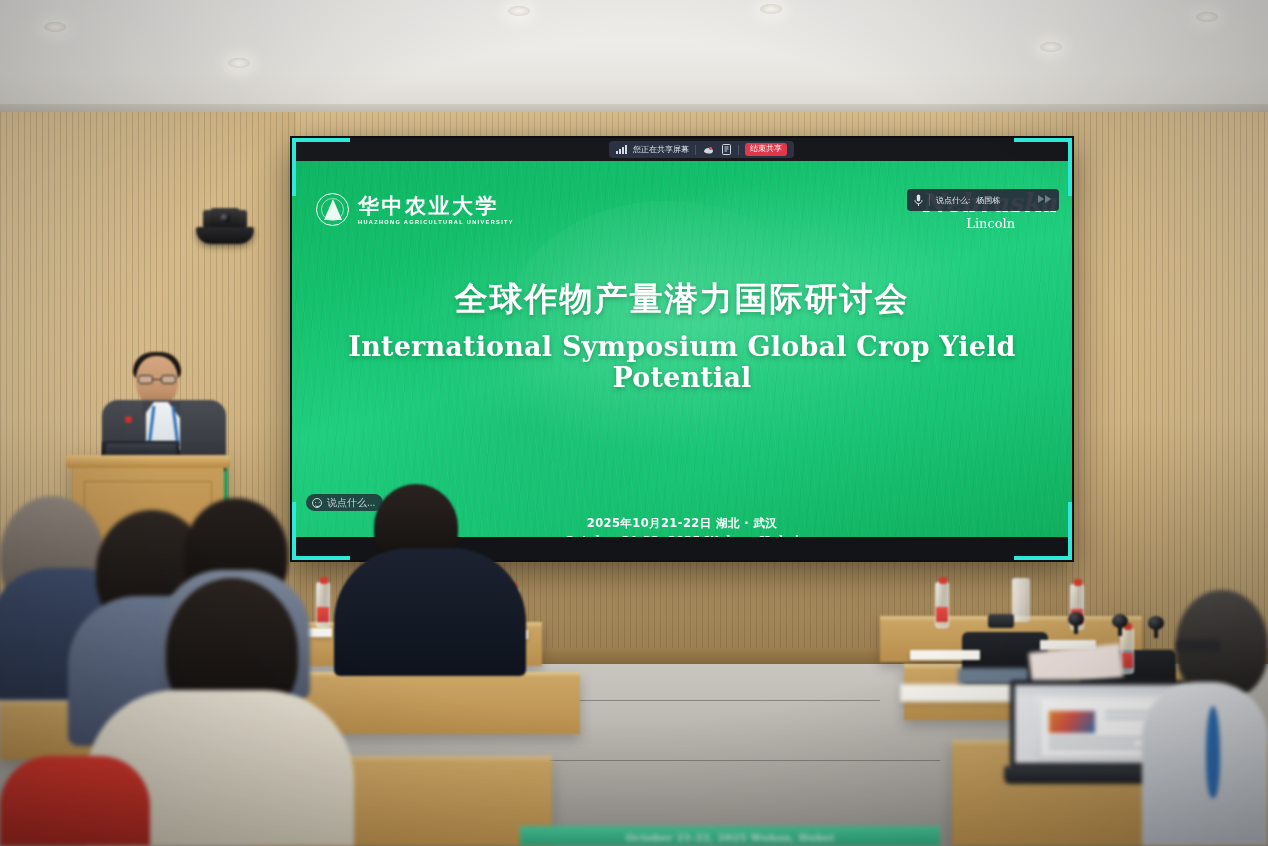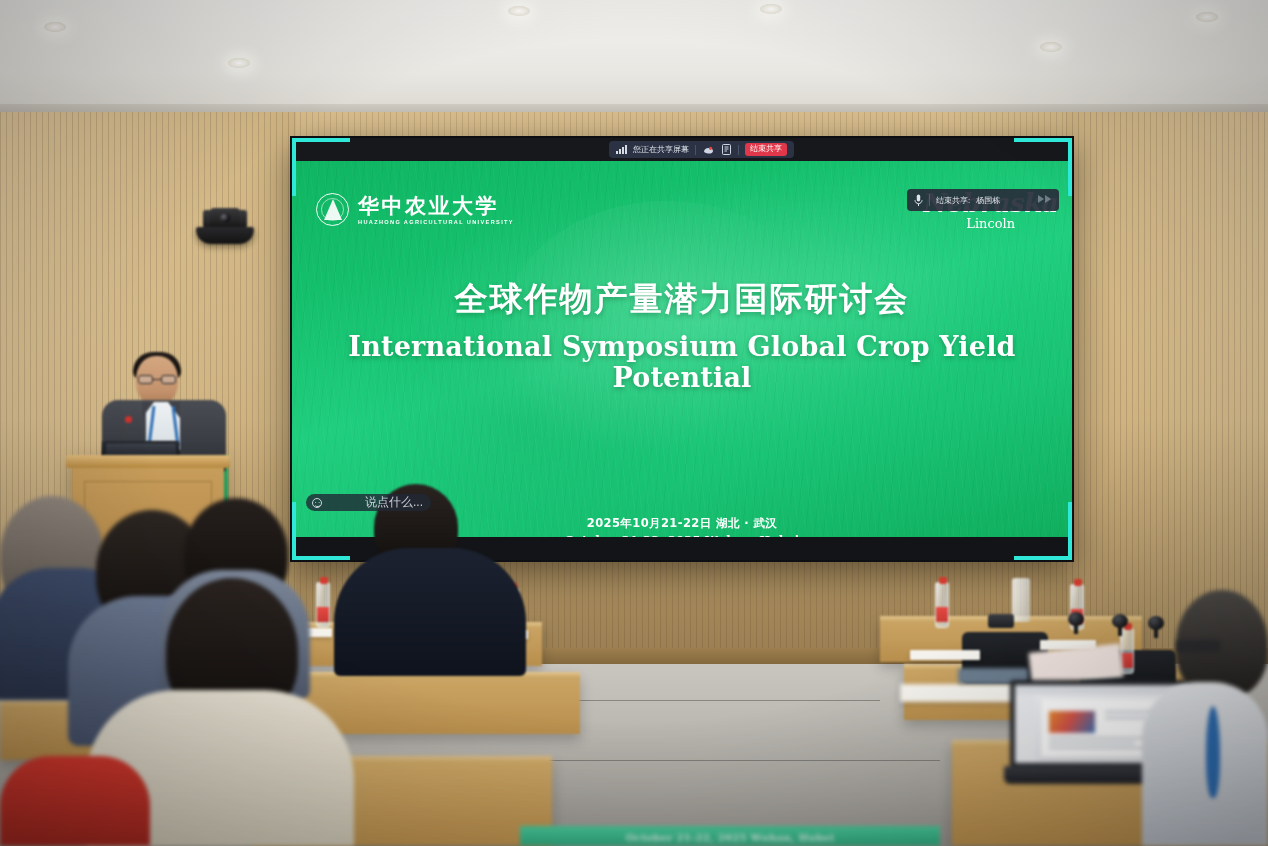--- a/index.html
+++ b/index.html
@@ -143,21 +143,21 @@
 
   .chat-pill { position:absolute; left:14px; top:333px; height:17px;
         background:rgba(32,40,52,.80); border-radius:9px;
         display:flex; align-items:center; gap:5px; padding:0 8px 0 6px; z-index:4; }
   .chat-pill .smile { width:10px; height:10px; border-radius:50%;
         border:1px solid #cfd5de; position:relative; }
   .chat-pill .smile:before { content:""; position:absolute; left:2px; top:3px; width:1.4px; height:1.4px;
         background:#cfd5de; border-radius:50%; box-shadow:3.6px 0 0 #cfd5de; }
   .chat-pill .smile:after { content:""; position:absolute; left:2.4px; top:5.4px; width:4.6px; height:2.4px;
         border-bottom:1px solid #cfd5de; border-radius:0 0 5px 5px; }
-  .chat-pill .cp-txt { font-size:12px; color:#c9cfd9; white-space:nowrap;margin-left:38px; }
+  .chat-pill .cp-txt { font-size:10px; color:#c9cfd9; white-space:nowrap; }
 
   .brk { position:absolute; z-index:6; }
   .brk i { position:absolute; background:#2fe8d8; display:block; }
   .brk .h { height:4px; } .brk .v { width:4px; }
   .brk-tl { left:0; top:0; width:58px; height:58px; }
   .brk-tl .h{left:0;top:0;width:58px;} .brk-tl .v{left:0;top:0;height:58px;}
   .brk-tr { right:0; top:0; width:58px; height:58px; }
   .brk-tr .h{right:0;top:0;width:58px;} .brk-tr .v{right:0;top:0;height:58px;}
   .brk-bl { left:0; bottom:0; width:58px; height:58px; }
   .brk-bl .h{left:0;bottom:0;width:58px;} .brk-bl .v{left:0;bottom:0;height:58px;}
@@ -348,21 +348,21 @@
 
         <div class="speaking-pill">
           <span class="mic">
             <svg width="9" height="13" viewBox="0 0 9 13">
                 <rect x="2.8" y="0.5" width="3.4" height="7" rx="1.7" fill="#dfe4ec"></rect>
                 <path d="M1 6.2c0 2 1.6 3.4 3.5 3.4S8 8.2 8 6.2" stroke="#dfe4ec" stroke-width="1" fill="none"></path>
                 <path d="M4.5 9.6V12" stroke="#dfe4ec" stroke-width="1"></path>
               </svg>
           </span>
           <span class="sep2"></span>
-          <span class="sp-txt">结束共享:</span>
+          <span class="sp-txt">说点什么:</span>
           <span class="sp-txt">杨国栋</span>
           <span class="wave">
             <svg width="16" height="12" viewBox="0 0 16 12">
                 <path d="M2 2 L8 6 L2 10 Z" fill="#aab3c4"></path>
                 <path d="M9 2 L15 6 L9 10 Z" fill="#aab3c4"></path>
               </svg>
           </span>
         </div>
 
         <div class="slide-title-cn">全球作物产量潜力国际研讨会</div>

